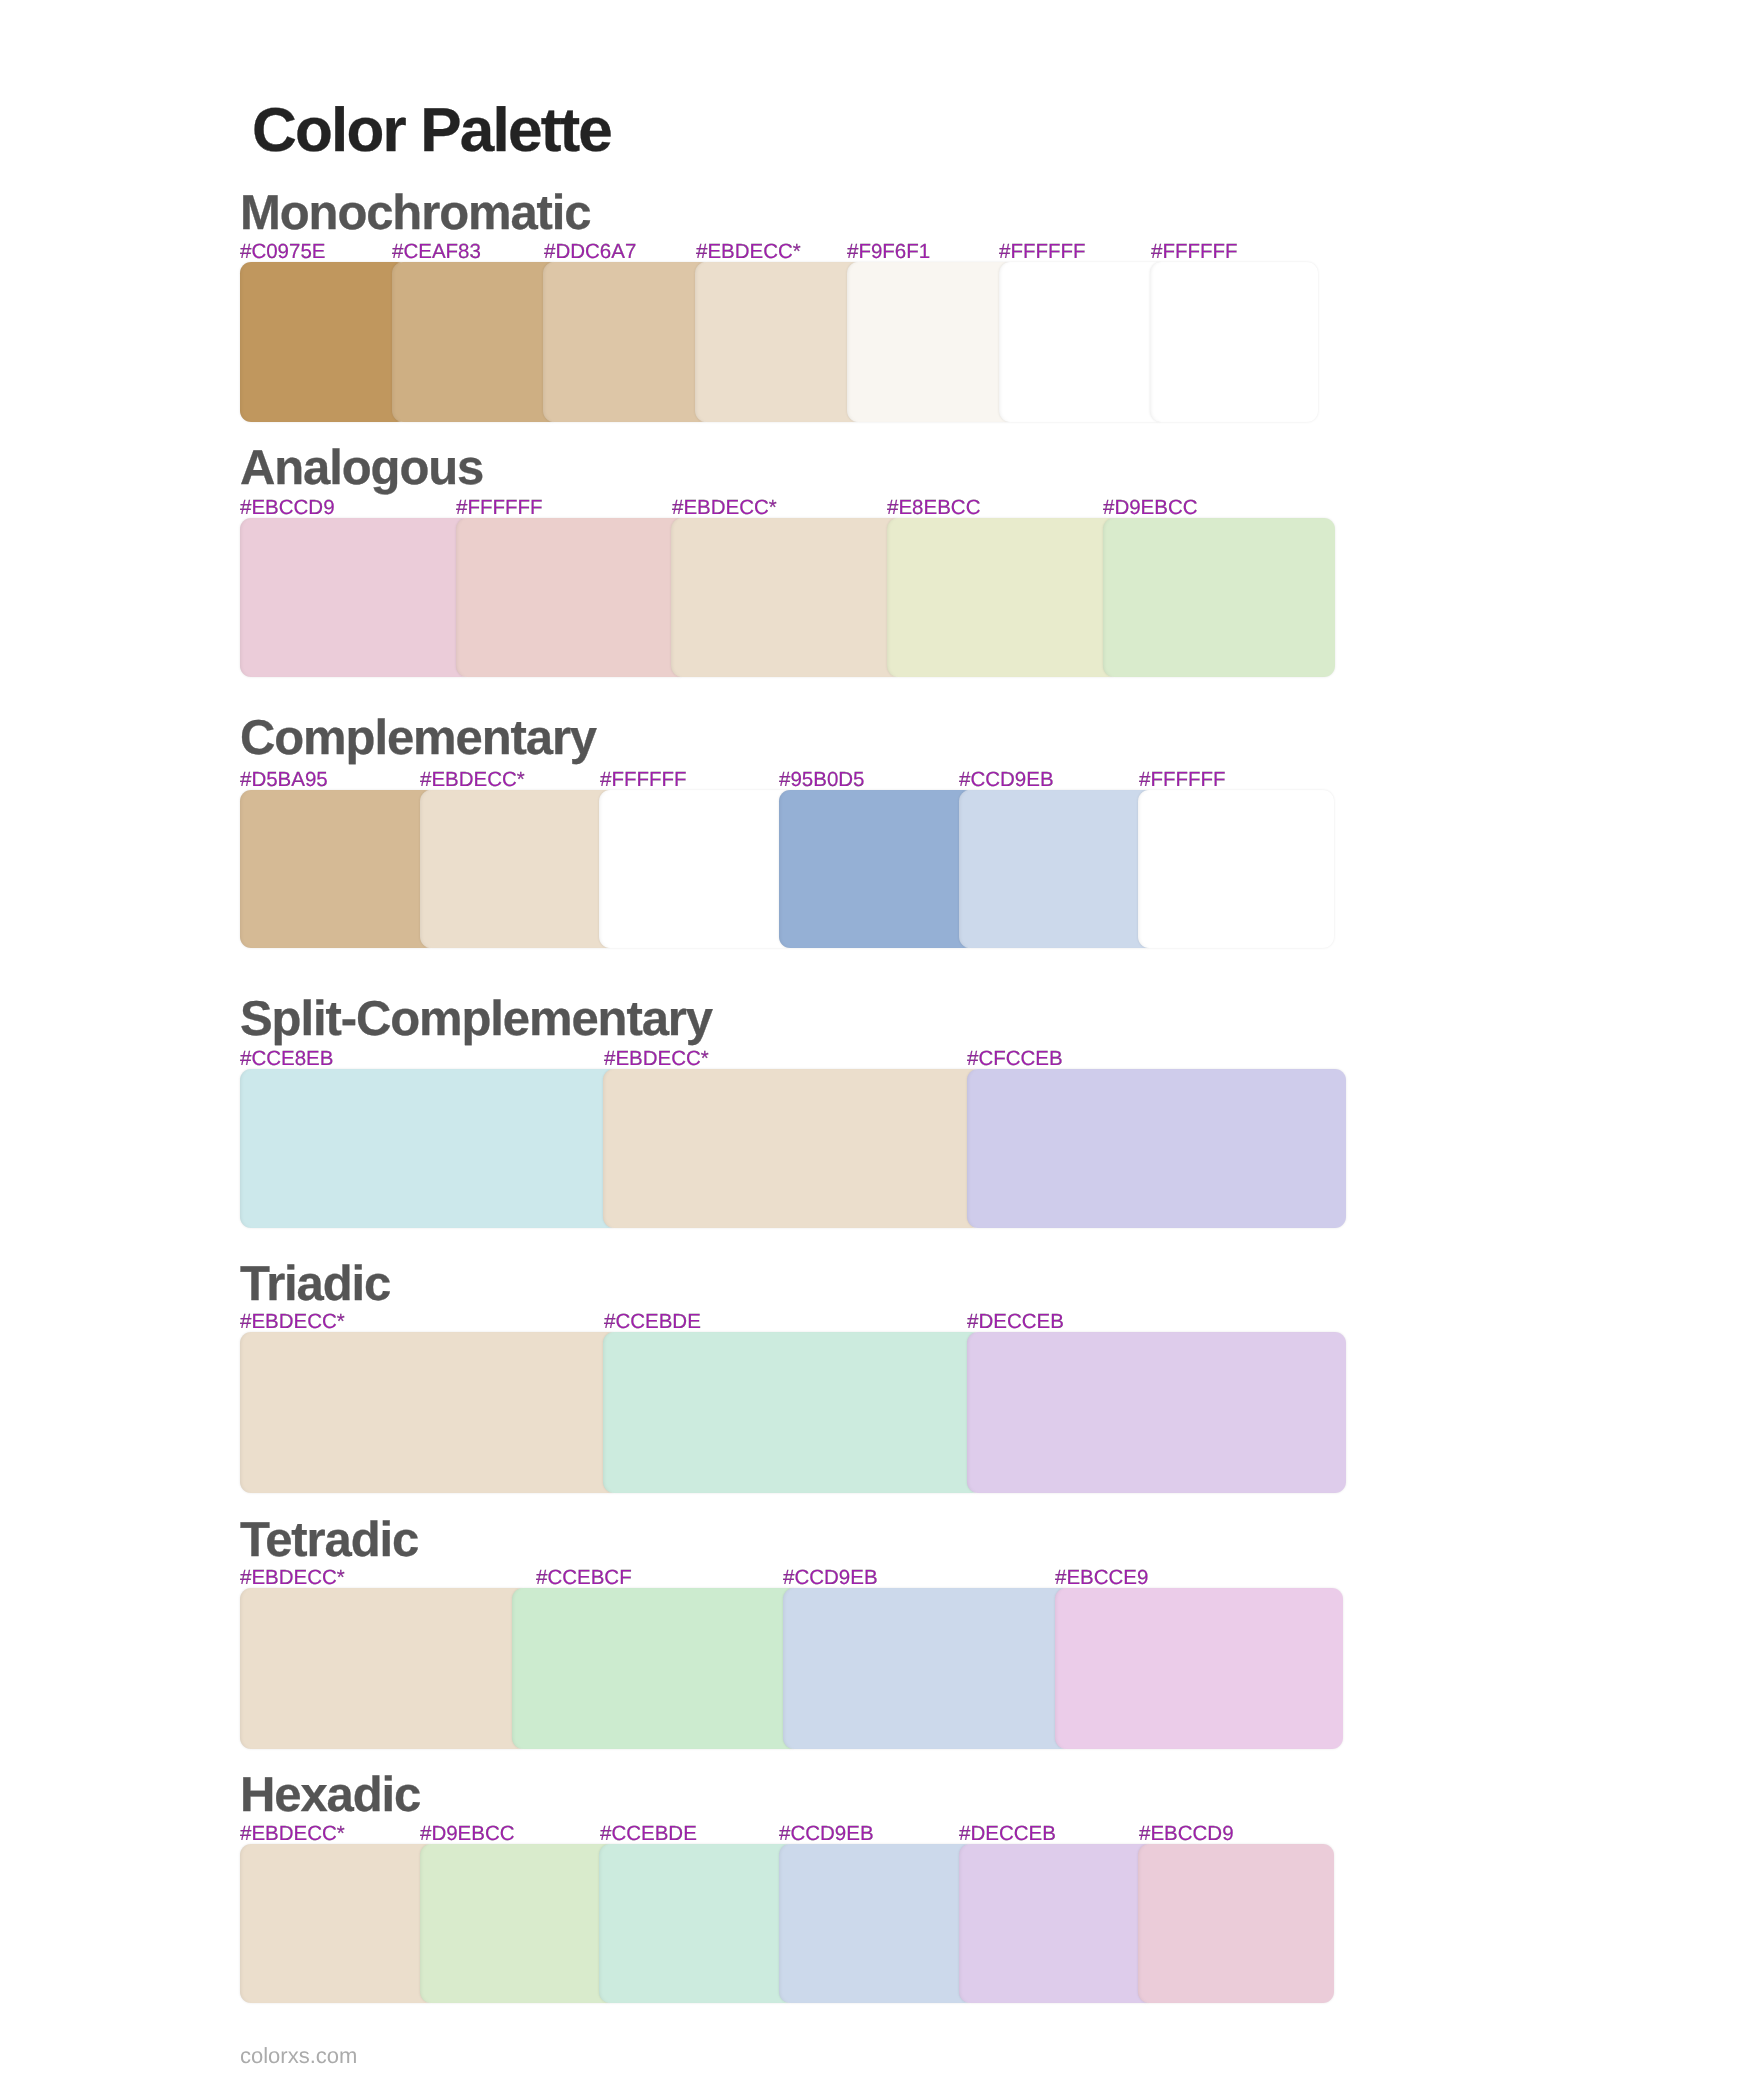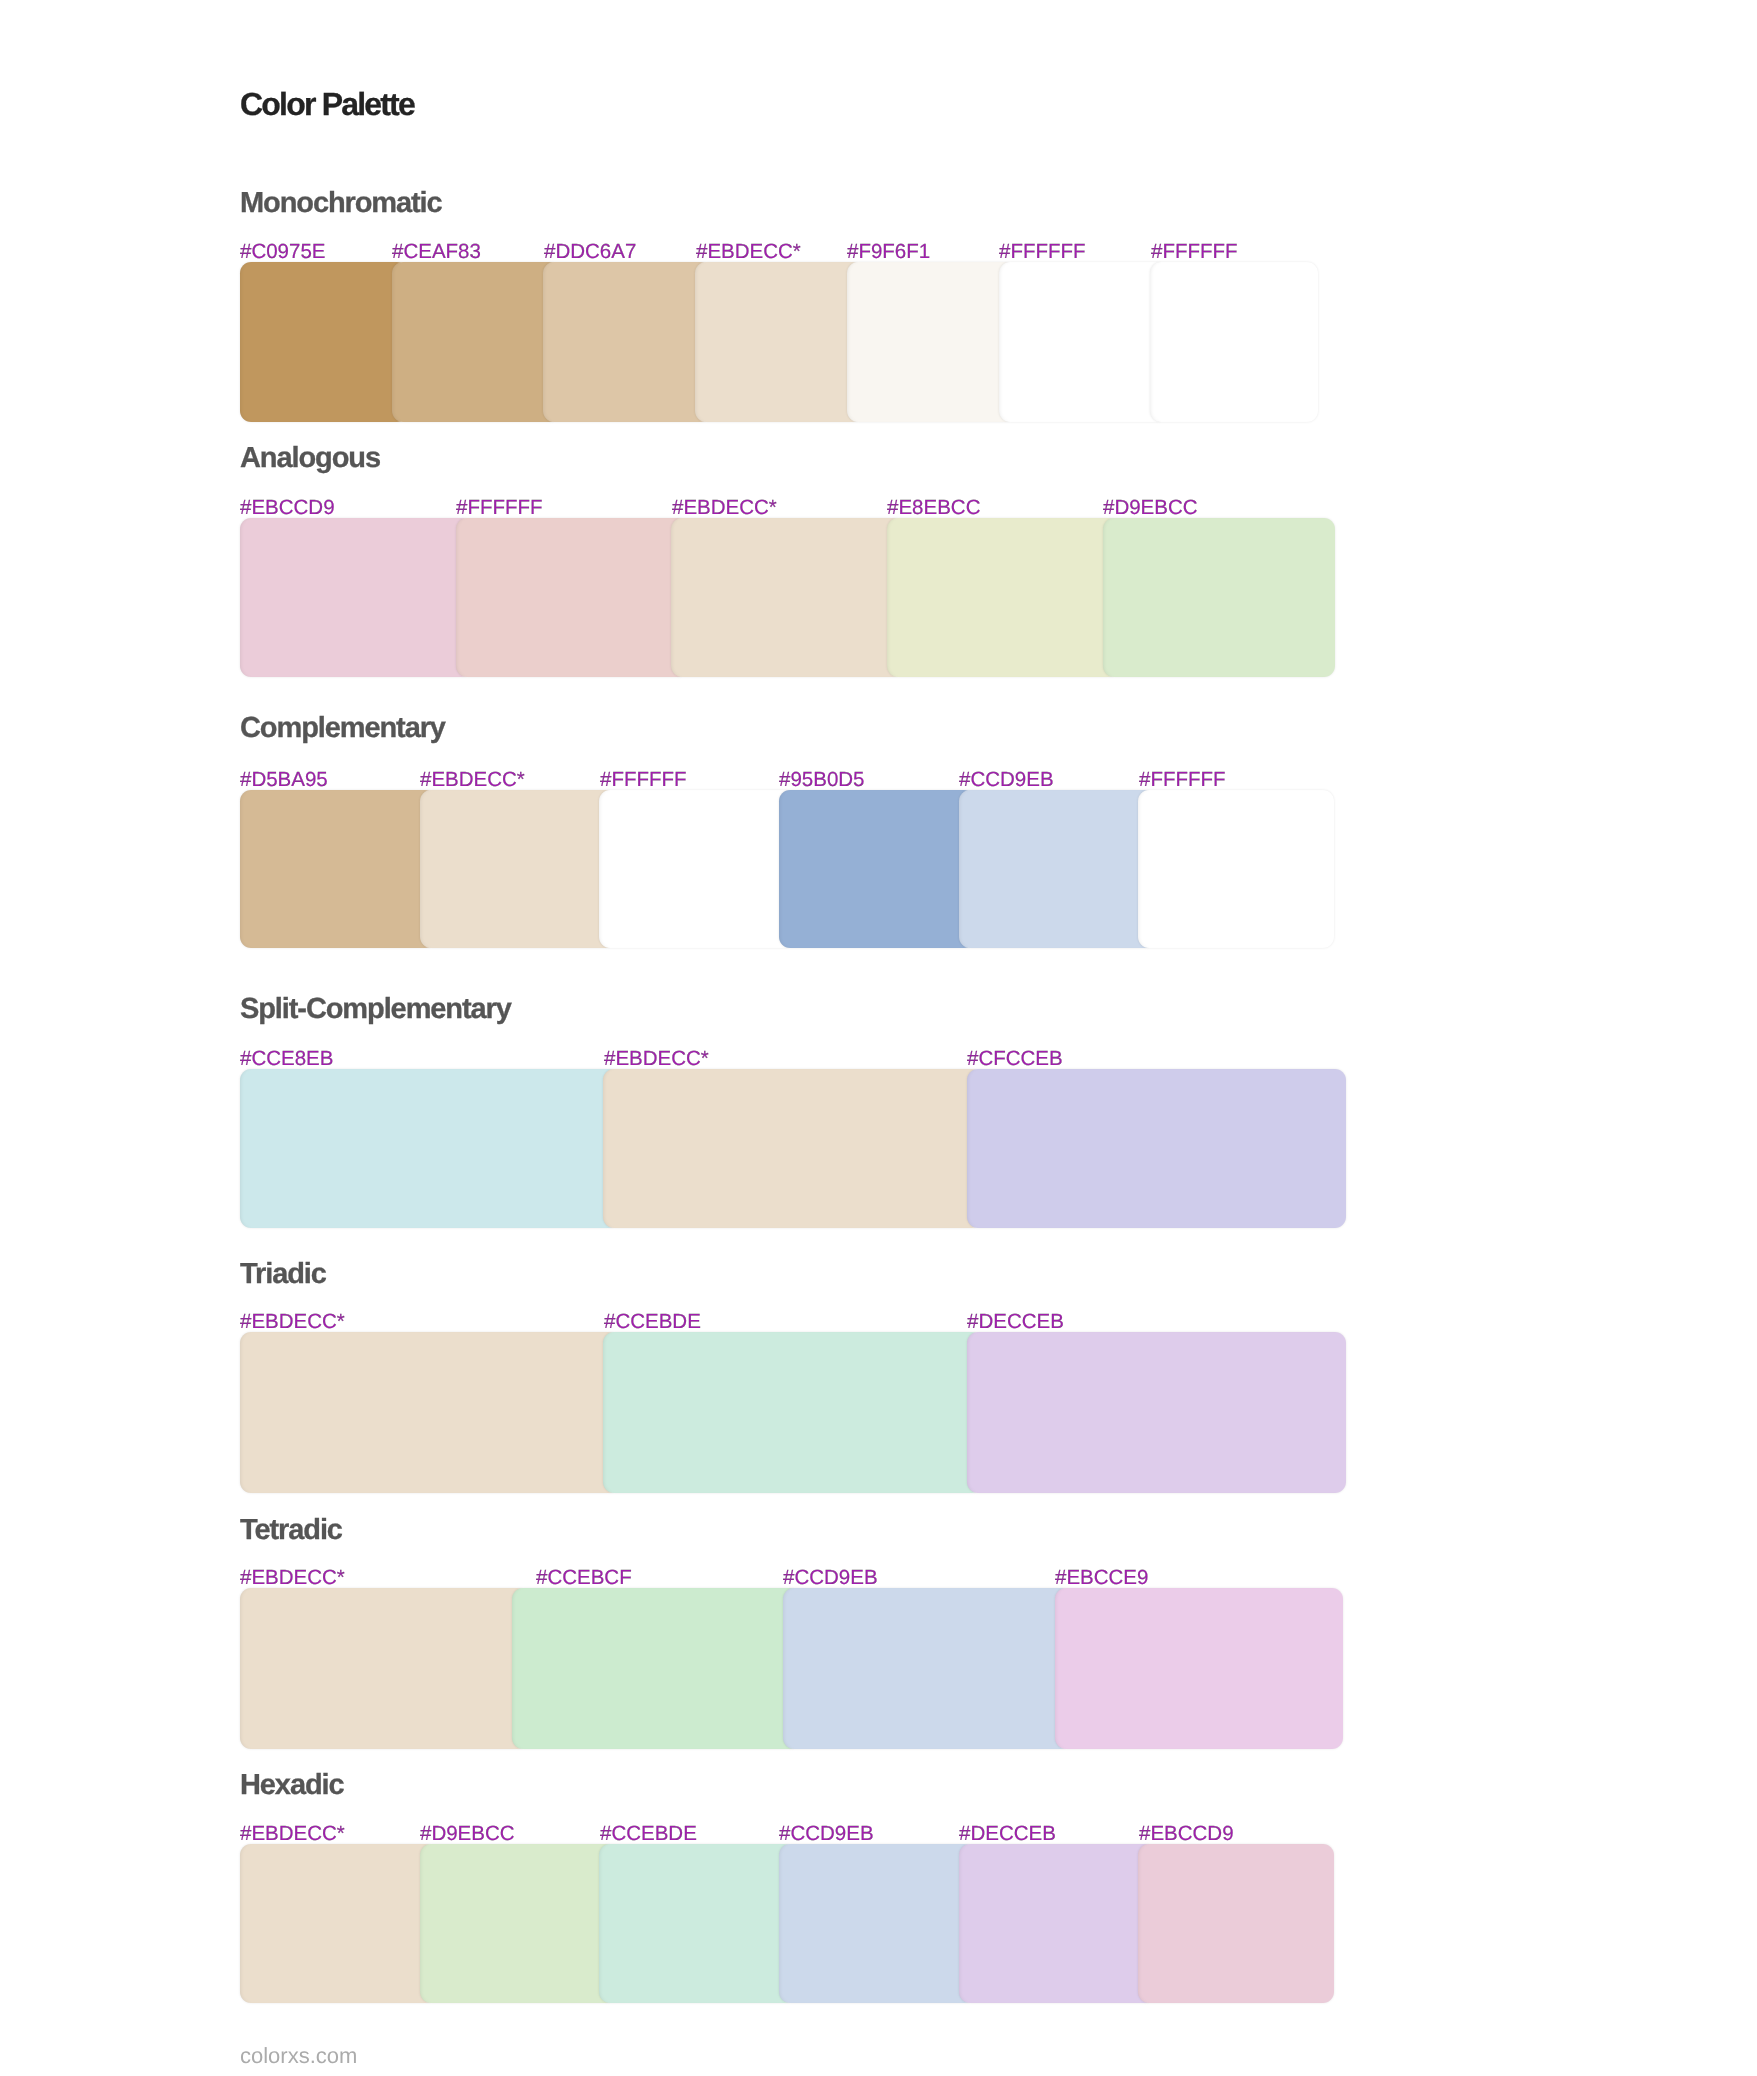--- a/index.html
+++ b/index.html
@@ -6,27 +6,27 @@
   html,body{margin:0;padding:0;background:#ffffff;}
   body{width:1757px;height:2077px;
        font-family:"Liberation Sans","DejaVu Sans",sans-serif;
        -webkit-font-smoothing:antialiased;-moz-osx-font-smoothing:grayscale;
        text-rendering:geometricPrecision;}
   .page{position:relative;width:1757px;height:2077px;overflow:hidden;background:#ffffff;}
 
   .title{position:absolute;left:240px;top:19px;margin:0;
          font-size:53px;line-height:1;letter-spacing:-2px;font-weight:bold;
          color:#232323;-webkit-text-stroke:0.3px #232323;white-space:nowrap;}
-  .subtitle{position:absolute;left:240px;top:88px;margin:0;
-            font-size:32px;line-height:1;letter-spacing:-1.8px;font-weight:bold;
+  .subtitle{position:absolute;left:240px;top:88px;margin:12px;
+            font-size:62px;line-height:1;letter-spacing:-1.8px;font-weight:bold;
             color:#232323;-webkit-text-stroke:0.3px #232323;white-space:nowrap;}
 
   .palette-section{position:static;}
   .sec-title{position:absolute;left:240px;margin:0;
-             font-size:29px;line-height:1;letter-spacing:-1.1px;font-weight:bold;
+             font-size:49px;line-height:1;letter-spacing:-1.1px;font-weight:bold;
              color:#555555;-webkit-text-stroke:0.3px #555555;white-space:nowrap;}
   .lbl{position:absolute;font-size:20.5px;line-height:1;
        color:#a21caf;-webkit-text-stroke:0.2px #515151;white-space:nowrap;}
   .band{position:absolute;left:240px;}
   .sw{position:absolute;top:0;height:100%;border-radius:11.2px;
       box-shadow:0 0 2.4px 0 rgba(0,0,0,0.10), inset 3.2px 0 4px -3.2px rgba(0,0,0,0.10);}
 
   .footer{position:absolute;left:240px;top:2045px;
           font-size:22px;line-height:1;color:#ababab;white-space:nowrap;}
 </style>

